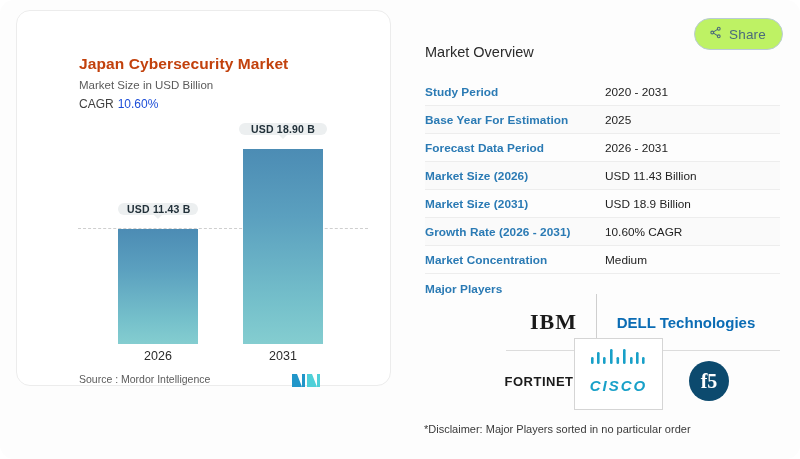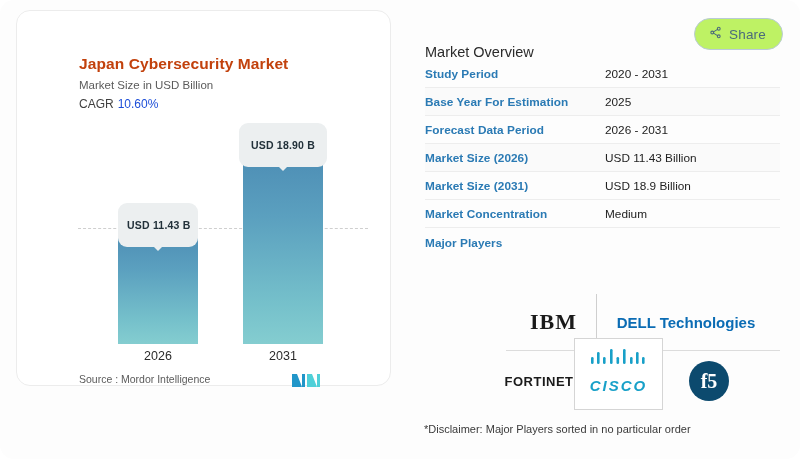--- a/index.html
+++ b/index.html
@@ -105,21 +105,21 @@
     position: absolute;
     background: linear-gradient(180deg, #4c8cb4 0%, #5ba0bf 35%, #76c1cb 80%, #84cdd0 100%);
   }
 
   .bar-label {
     position: absolute;
     background: #eceff0;
     color: #22313a;
     font-size: 10.5px;
     font-weight: bold;
-    padding: 16px 9px;
+    padding: 0 9px;
     border-radius: 9px;
     white-space: nowrap;
     letter-spacing: .2px;
   }
   .bar-label::after {
     content: "";
     position: absolute;
     left: 50%;
     bottom: -4px;
     margin-left: -4px;
@@ -154,20 +154,21 @@
   
   .overview {
     position: absolute;
     left: 425px;
     top: 44px;
     width: 355px;
   }
   .overview-title {
     font-size: 14.5px;
     color: #2b2b2b;
+    margin-bottom: 18px;
   }
 
   .ov-table { width: 355px; }
   .ov-row {
     display: flex;
     align-items: center;
     height: 27px;
     border-bottom: 1px solid #ededed;
   }
   .ov-row.alt { background: #fafafa; }
@@ -307,20 +308,24 @@
         <div class="ov-key">Forecast Data Period</div>
         <div class="ov-val">2026 - 2031</div>
       </div>
       <div class="ov-row alt">
         <div class="ov-key">Market Size (2026)</div>
         <div class="ov-val">USD 11.43 Billion</div>
       </div>
       <div class="ov-row">
         <div class="ov-key">Market Size (2031)</div>
         <div class="ov-val">USD 18.9 Billion</div>
+      </div>
+      <div class="ov-row alt">
+        <div class="ov-key">Growth Rate (2026 - 2031)</div>
+        <div class="ov-val">10.60% CAGR</div>
       </div>
       <div class="ov-row">
         <div class="ov-key">Market Concentration</div>
         <div class="ov-val">Medium</div>
       </div>
       <div class="ov-row players">
         <div class="ov-key">Major Players</div>
       </div>
     </div>
   </div>

